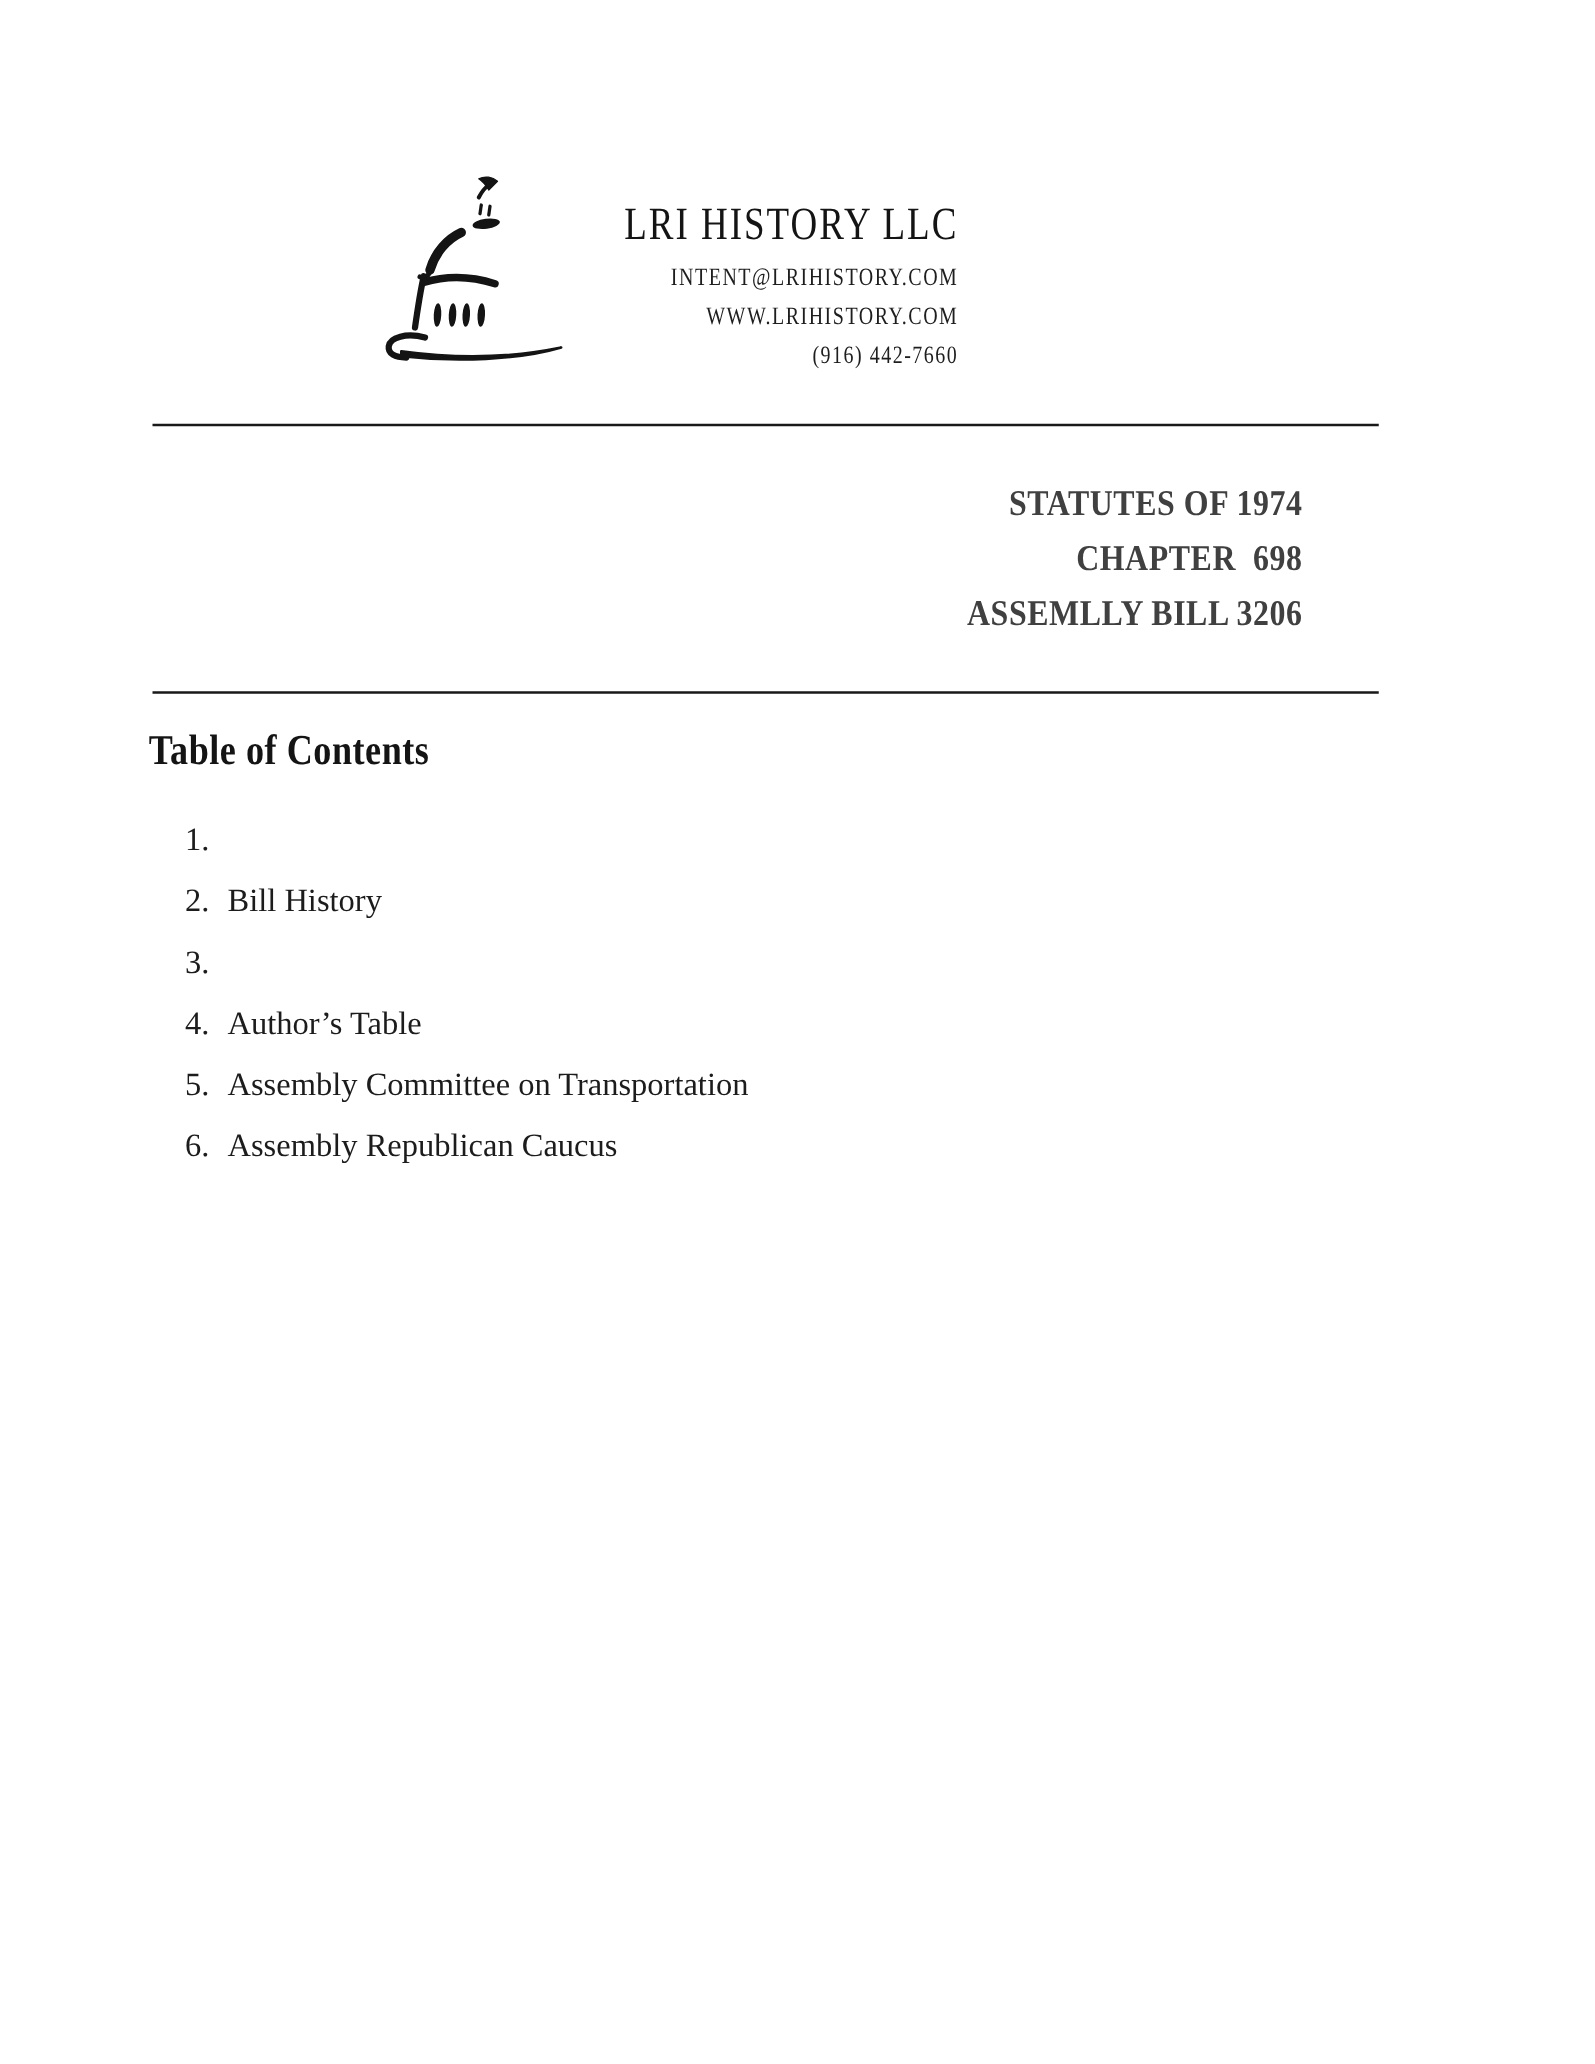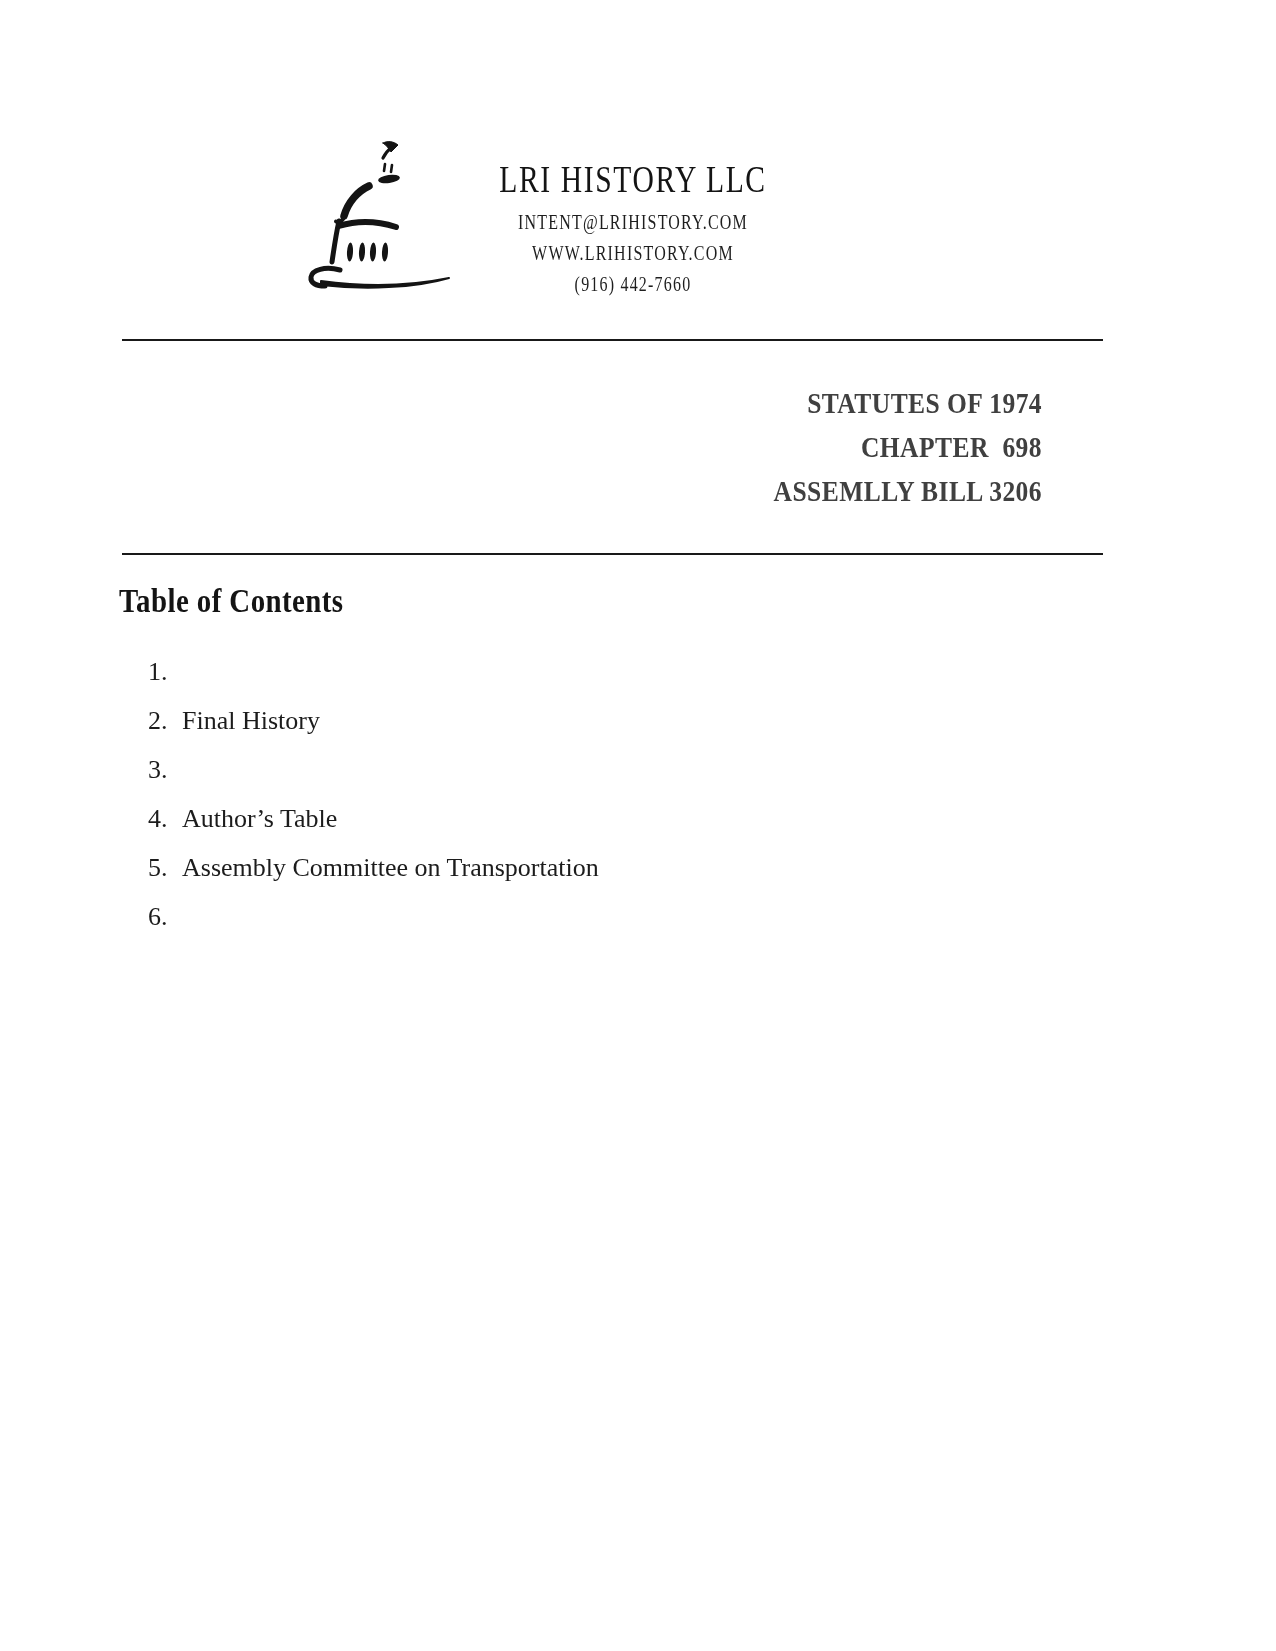--- a/index.html
+++ b/index.html
@@ -20,21 +20,21 @@
     width: 165px;
     height: 165px;
   }
 
   
   .header-info {
     position: absolute;
     top: 160px;
     left: 633px;
     transform: translateX(-50%);
-    text-align: center;
+    text-align: right;
     white-space: nowrap;
   }
   .header-info-inner {
     transform: scaleX(0.80);
     transform-origin: center top;
   }
   .company-name {
     font-size: 37px;
     line-height: 40px;
     letter-spacing: 2px;
@@ -163,31 +163,32 @@
   </div>
 
   <div class="toc-heading">Table of Contents</div>
 
   <div class="toc-list">
     <div class="toc-row">
       <span class="toc-num">1.</span>
     </div>
     <div class="toc-row">
       <span class="toc-num">2.</span>
-      <span class="toc-label">Final History</span>
+      <span class="toc-label">Bill History</span>
     </div>
     <div class="toc-row">
       <span class="toc-num">3.</span>
     </div>
     <div class="toc-row">
       <span class="toc-num">4.</span>
       <span class="toc-label">Author’s Table</span>
     </div>
     <div class="toc-row">
       <span class="toc-num">5.</span>
       <span class="toc-label">Assembly Committee on Transportation</span>
     </div>
     <div class="toc-row">
       <span class="toc-num">6.</span>
+      <span class="toc-label">Assembly Republican Caucus</span>
     </div>
   </div>
 
 </div>
 
 </body></html>

